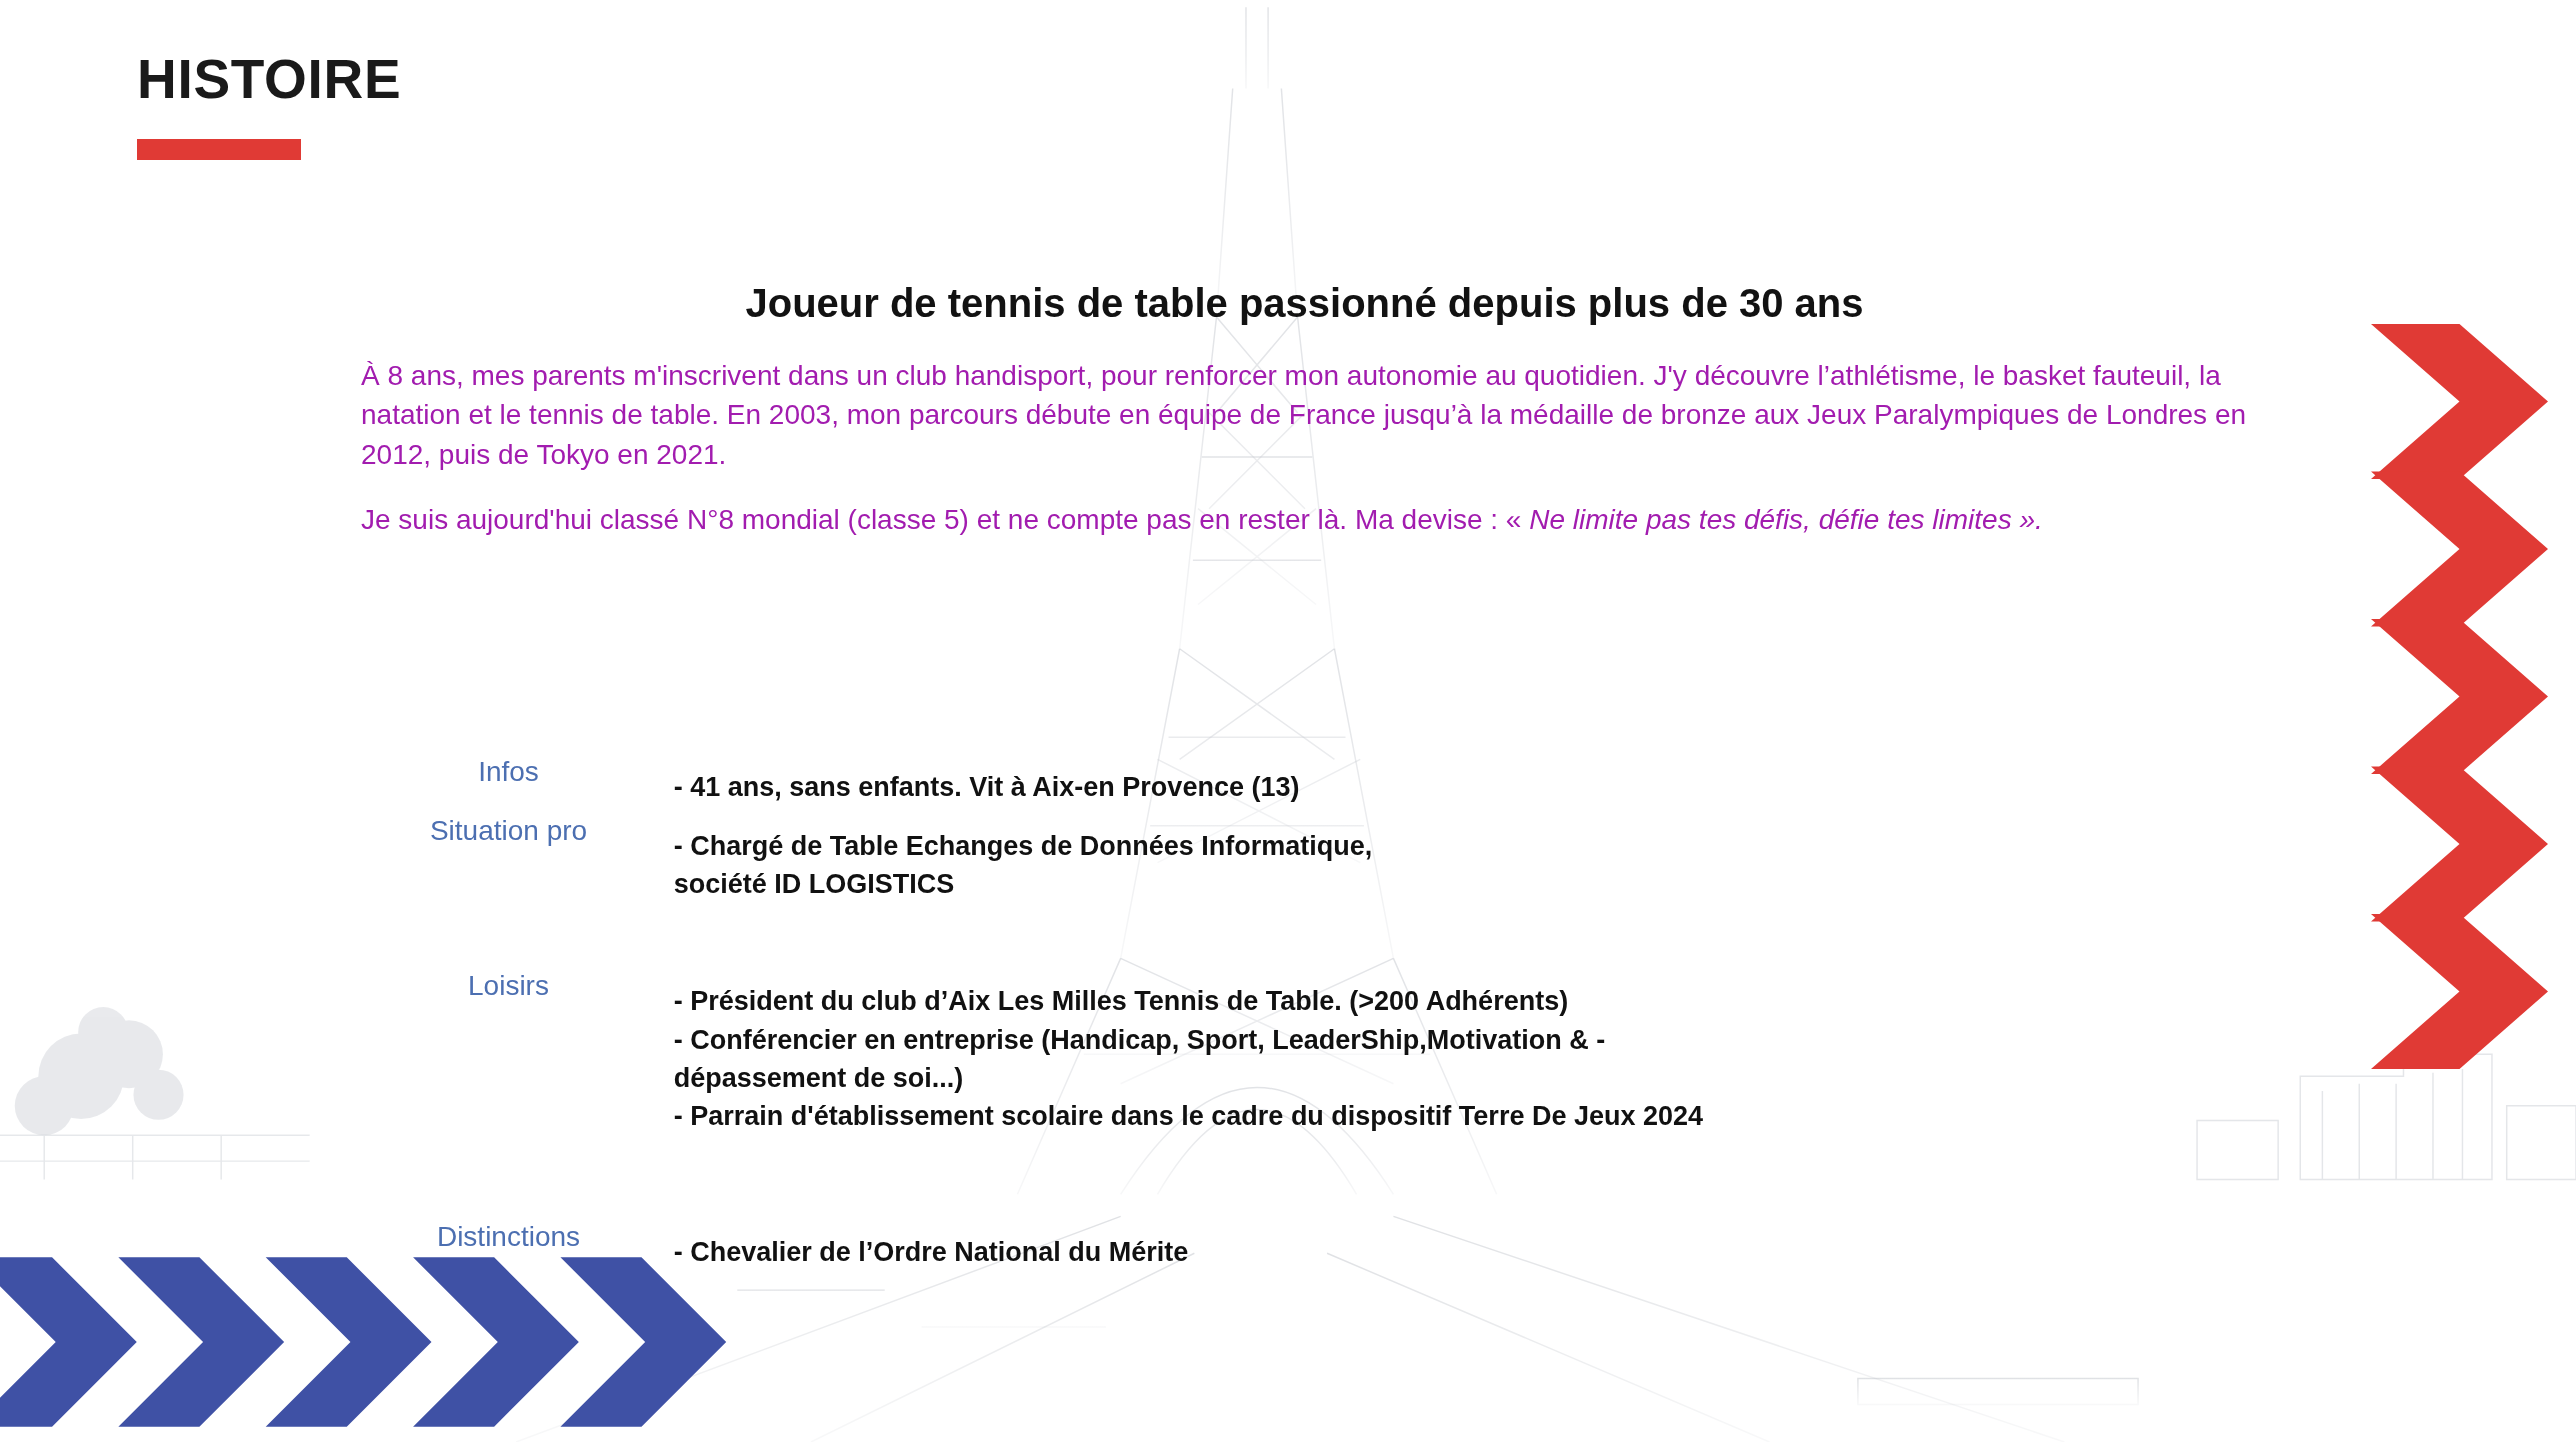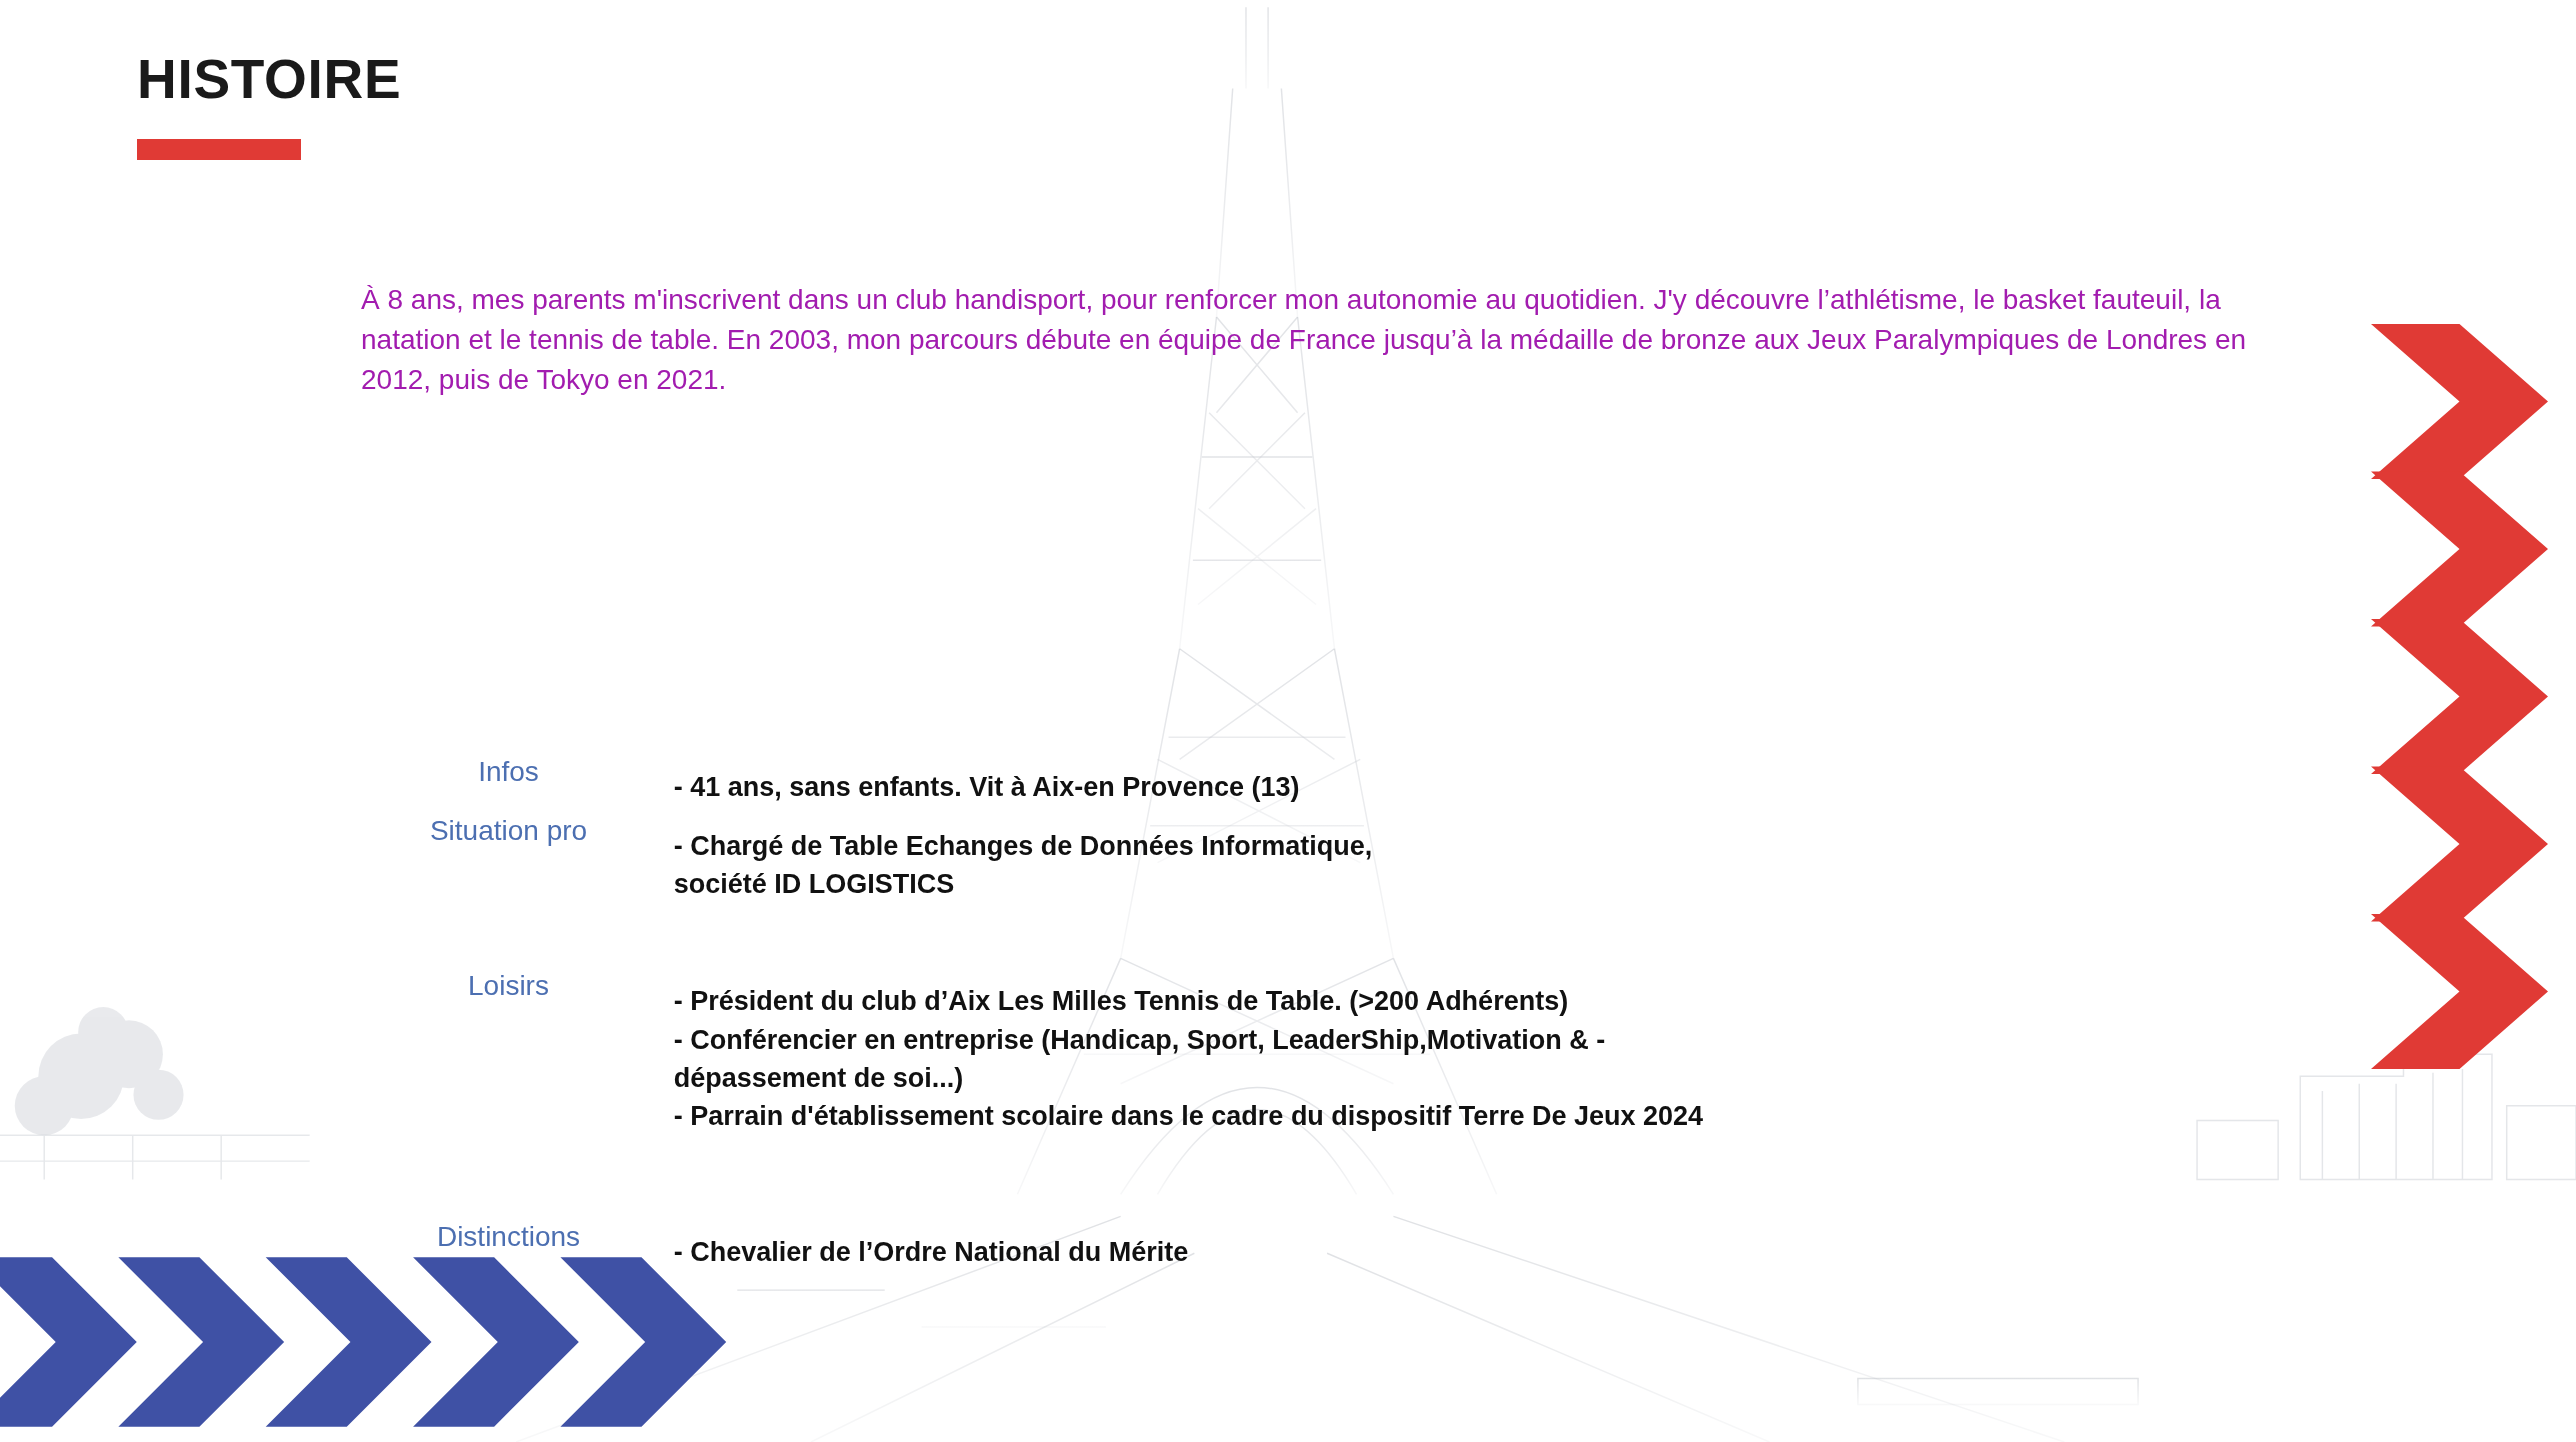--- a/index.html
+++ b/index.html
@@ -229,21 +229,25 @@
       </g>
     </svg>
   </div>
 
   <div class="title-block">
     <h1 class="slide-title">HISTOIRE</h1>
     <div class="title-rule"></div>
   </div>
 
   <div class="content">
+    <h2 class="headline">Joueur de tennis de table passionné depuis plus de 30 ans</h2>
     <p class="para">À 8 ans, mes parents m'inscrivent dans un club handisport, pour renforcer mon autonomie au quotidien. J'y découvre l’athlétisme, le basket fauteuil, la natation et le tennis de table. En 2003, mon parcours débute en équipe de France jusqu’à la médaille de bronze aux Jeux Paralympiques de Londres en 2012, puis de Tokyo en 2021.</p>
+    <p class="para">
+      <span>Je suis aujourd'hui classé N°8 mondial (classe 5) et ne compte pas en rester là. Ma devise : «</span><span class="it"> Ne limite pas tes défis, défie tes limites </span><span class="it">».</span>
+    </p>
   </div>
 
   <div class="facts">
 
     <div class="fact-row">
       <div class="fact-label">Infos</div>
       <div class="fact-value">- 41 ans, sans enfants. Vit à Aix-en Provence (13)</div>
     </div>
 
     <div class="fact-row">

